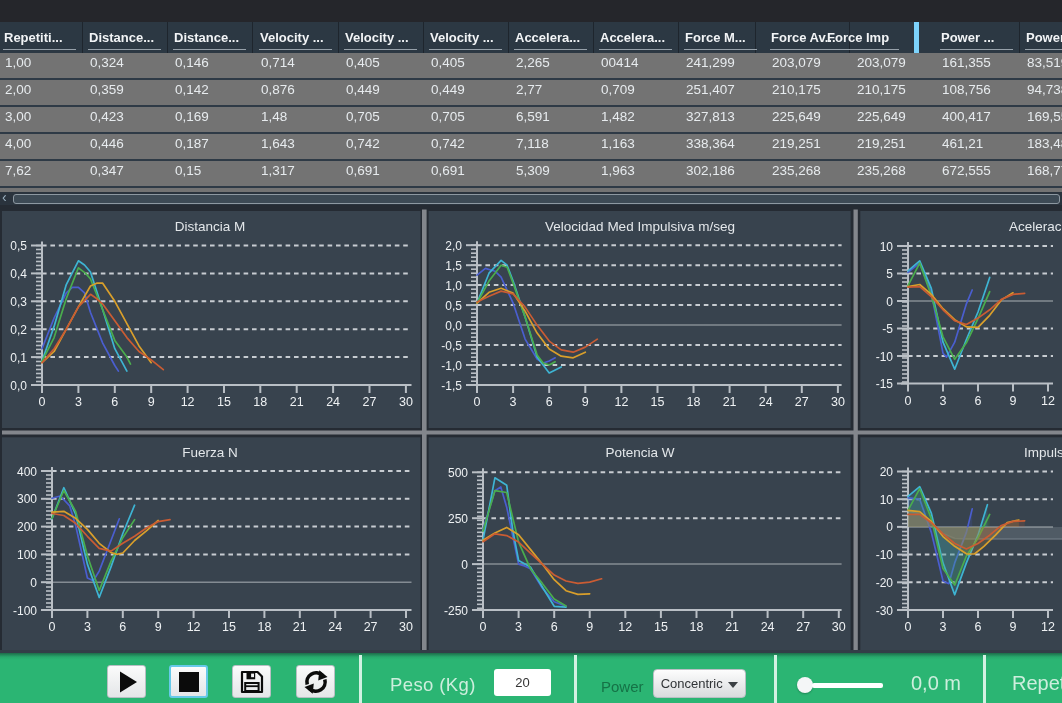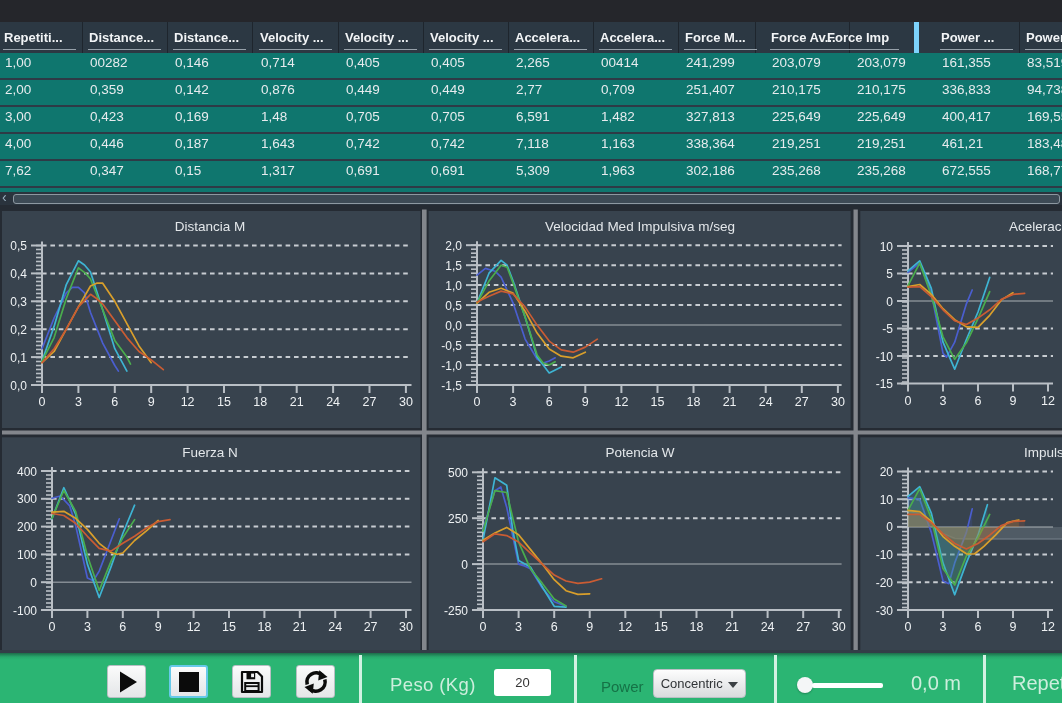--- a/index.html
+++ b/index.html
@@ -1,17 +1,17 @@
 <!DOCTYPE html>
 <html><head><meta charset="utf-8"><style>
 html,body{margin:0;padding:0}
 body{width:1062px;height:703px;overflow:hidden;position:relative;background:#252b33;font-family:'Liberation Sans',sans-serif}
 </style></head><body>
 <div style="position:absolute;left:0;top:0;width:1062px;height:22px;background:#25262b"></div>
-<div style="position:absolute;left:0;top:22px;width:1062px;height:170px;background:#0f766e;overflow:hidden">
+<div style="position:absolute;left:0;top:22px;width:1062px;height:170px;background:#737373;overflow:hidden">
 <div style="position:absolute;left:0;top:0;width:1102px;height:31px;background:#2c3843">
 <div style="position:absolute;left:-1px;top:0;width:84px;height:31px;border-right:1px solid #1e252d;box-sizing:border-box">
         <div style="position:absolute;left:5px;top:8px;font-size:13px;font-weight:bold;color:#f2f4f6;white-space:nowrap">Repetiti...</div>
         <div style="position:absolute;left:4px;top:27px;width:73px;height:1px;background:#97a1aa"></div>
       </div>
 <div style="position:absolute;left:84px;top:0;width:84px;height:31px;border-right:1px solid #1e252d;box-sizing:border-box">
         <div style="position:absolute;left:5px;top:8px;font-size:13px;font-weight:bold;color:#f2f4f6;white-space:nowrap">Distance...</div>
         <div style="position:absolute;left:4px;top:27px;width:73px;height:1px;background:#97a1aa"></div>
       </div>
 <div style="position:absolute;left:169px;top:0;width:84px;height:31px;border-right:1px solid #1e252d;box-sizing:border-box">
@@ -54,21 +54,21 @@
         <div style="position:absolute;left:5px;top:8px;font-size:13px;font-weight:bold;color:#f2f4f6;white-space:nowrap">Power ...</div>
         <div style="position:absolute;left:4px;top:27px;width:73px;height:1px;background:#97a1aa"></div>
       </div>
 <div style="position:absolute;left:1021px;top:0;width:84px;height:31px;border-right:1px solid #1e252d;box-sizing:border-box">
         <div style="position:absolute;left:5px;top:8px;font-size:13px;font-weight:bold;color:#f2f4f6;white-space:nowrap">Power ...</div>
         <div style="position:absolute;left:4px;top:27px;width:73px;height:1px;background:#97a1aa"></div>
       </div>
 </div>
 <div style="position:absolute;left:0;top:31px;width:1062px;height:27px;border-bottom:2px solid #2e3a46;box-sizing:border-box">
 <span style="position:absolute;left:5px;top:2px;font-size:13.5px;color:#e7ebee;white-space:nowrap">1,00</span>
-<span style="position:absolute;left:90px;top:2px;font-size:13.5px;color:#e7ebee;white-space:nowrap">00282</span>
+<span style="position:absolute;left:90px;top:2px;font-size:13.5px;color:#e7ebee;white-space:nowrap">0,324</span>
 <span style="position:absolute;left:175px;top:2px;font-size:13.5px;color:#e7ebee;white-space:nowrap">0,146</span>
 <span style="position:absolute;left:261px;top:2px;font-size:13.5px;color:#e7ebee;white-space:nowrap">0,714</span>
 <span style="position:absolute;left:346px;top:2px;font-size:13.5px;color:#e7ebee;white-space:nowrap">0,405</span>
 <span style="position:absolute;left:431px;top:2px;font-size:13.5px;color:#e7ebee;white-space:nowrap">0,405</span>
 <span style="position:absolute;left:516px;top:2px;font-size:13.5px;color:#e7ebee;white-space:nowrap">2,265</span>
 <span style="position:absolute;left:601px;top:2px;font-size:13.5px;color:#e7ebee;white-space:nowrap">00414</span>
 <span style="position:absolute;left:686px;top:2px;font-size:13.5px;color:#e7ebee;white-space:nowrap">241,299</span>
 <span style="position:absolute;left:772px;top:2px;font-size:13.5px;color:#e7ebee;white-space:nowrap">203,079</span>
 <span style="position:absolute;left:857px;top:2px;font-size:13.5px;color:#e7ebee;white-space:nowrap">203,079</span>
 <span style="position:absolute;left:942px;top:2px;font-size:13.5px;color:#e7ebee;white-space:nowrap">161,355</span>
@@ -79,21 +79,21 @@
 <span style="position:absolute;left:90px;top:2px;font-size:13.5px;color:#e7ebee;white-space:nowrap">0,359</span>
 <span style="position:absolute;left:175px;top:2px;font-size:13.5px;color:#e7ebee;white-space:nowrap">0,142</span>
 <span style="position:absolute;left:261px;top:2px;font-size:13.5px;color:#e7ebee;white-space:nowrap">0,876</span>
 <span style="position:absolute;left:346px;top:2px;font-size:13.5px;color:#e7ebee;white-space:nowrap">0,449</span>
 <span style="position:absolute;left:431px;top:2px;font-size:13.5px;color:#e7ebee;white-space:nowrap">0,449</span>
 <span style="position:absolute;left:516px;top:2px;font-size:13.5px;color:#e7ebee;white-space:nowrap">2,77</span>
 <span style="position:absolute;left:601px;top:2px;font-size:13.5px;color:#e7ebee;white-space:nowrap">0,709</span>
 <span style="position:absolute;left:686px;top:2px;font-size:13.5px;color:#e7ebee;white-space:nowrap">251,407</span>
 <span style="position:absolute;left:772px;top:2px;font-size:13.5px;color:#e7ebee;white-space:nowrap">210,175</span>
 <span style="position:absolute;left:857px;top:2px;font-size:13.5px;color:#e7ebee;white-space:nowrap">210,175</span>
-<span style="position:absolute;left:942px;top:2px;font-size:13.5px;color:#e7ebee;white-space:nowrap">336,833</span>
+<span style="position:absolute;left:942px;top:2px;font-size:13.5px;color:#e7ebee;white-space:nowrap">108,756</span>
 <span style="position:absolute;left:1027px;top:2px;font-size:13.5px;color:#e7ebee;white-space:nowrap">94,738</span>
 </div>
 <div style="position:absolute;left:0;top:85px;width:1062px;height:27px;border-bottom:2px solid #2e3a46;box-sizing:border-box">
 <span style="position:absolute;left:5px;top:2px;font-size:13.5px;color:#e7ebee;white-space:nowrap">3,00</span>
 <span style="position:absolute;left:90px;top:2px;font-size:13.5px;color:#e7ebee;white-space:nowrap">0,423</span>
 <span style="position:absolute;left:175px;top:2px;font-size:13.5px;color:#e7ebee;white-space:nowrap">0,169</span>
 <span style="position:absolute;left:261px;top:2px;font-size:13.5px;color:#e7ebee;white-space:nowrap">1,48</span>
 <span style="position:absolute;left:346px;top:2px;font-size:13.5px;color:#e7ebee;white-space:nowrap">0,705</span>
 <span style="position:absolute;left:431px;top:2px;font-size:13.5px;color:#e7ebee;white-space:nowrap">0,705</span>
 <span style="position:absolute;left:516px;top:2px;font-size:13.5px;color:#e7ebee;white-space:nowrap">6,591</span>

